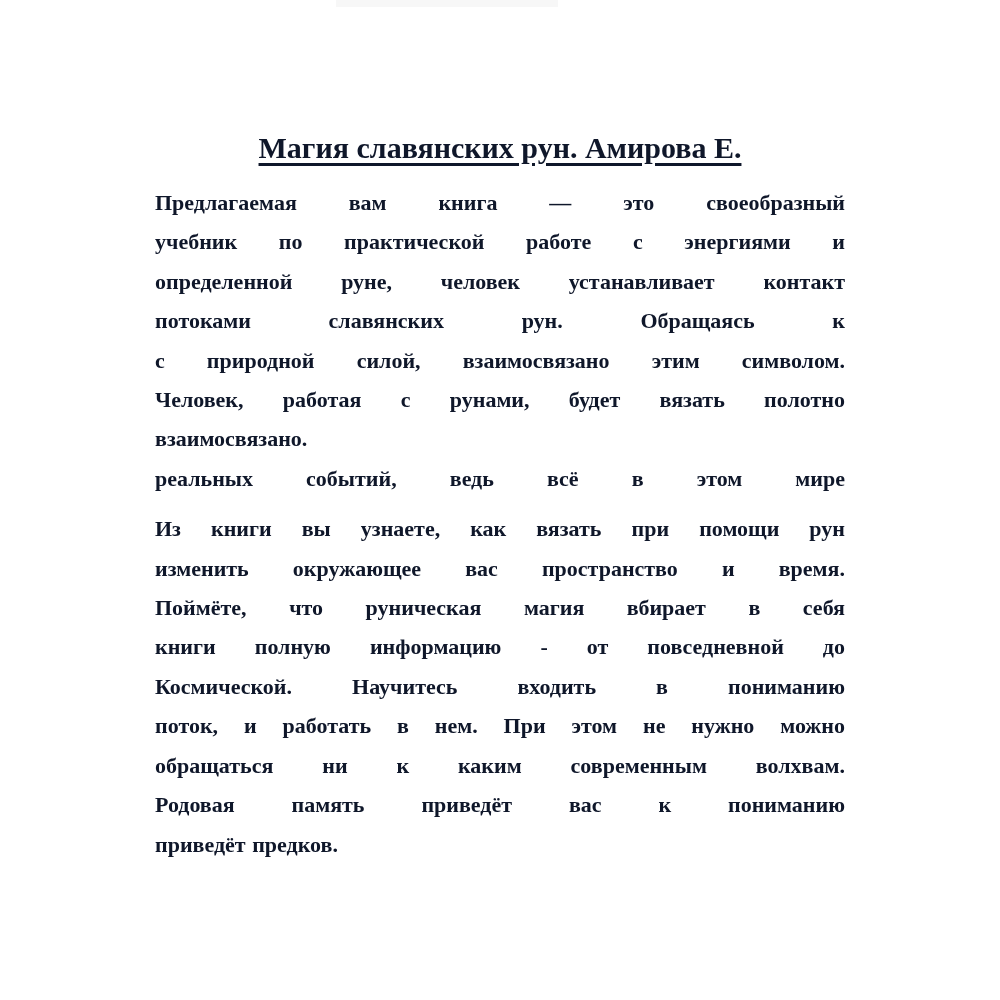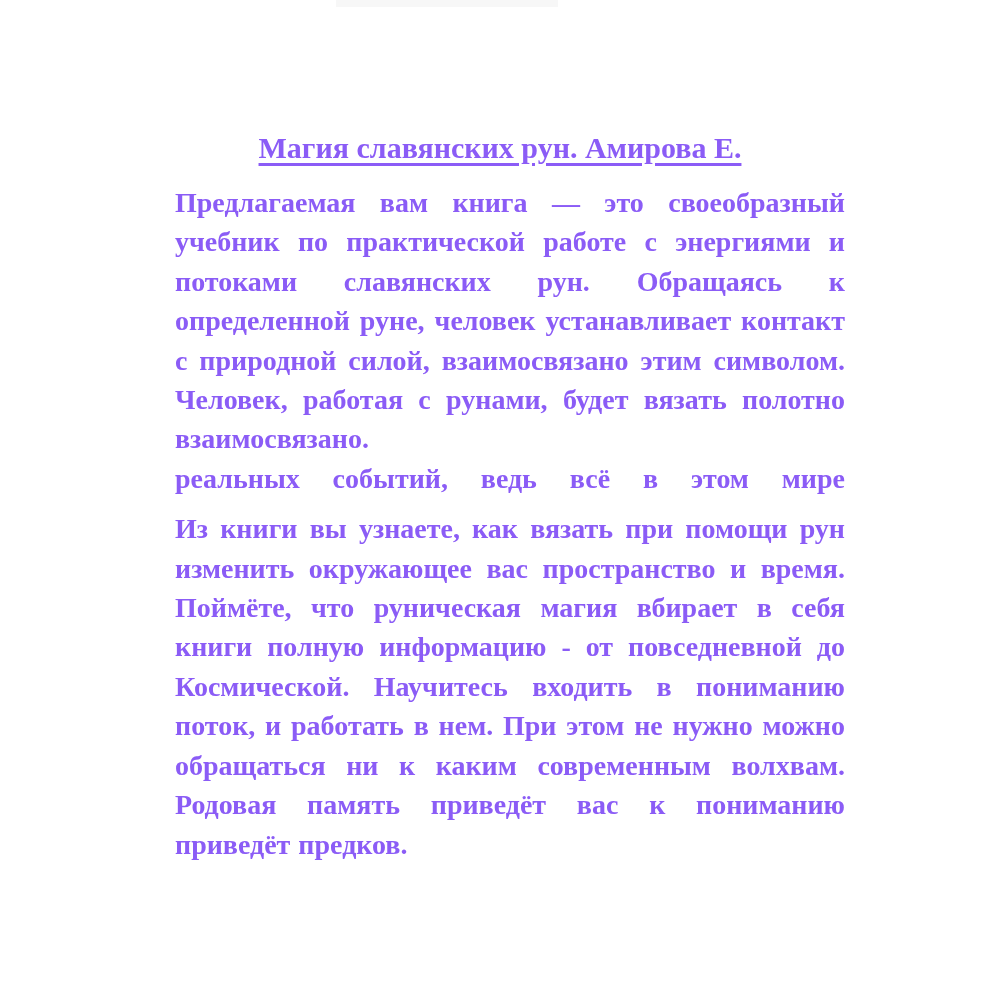--- a/index.html
+++ b/index.html
@@ -3,21 +3,21 @@
 <meta charset="utf-8">
 <style>
   html, body { margin: 0; padding: 0; }
   .page {
     position: relative;
     width: 1000px;
     height: 1000px;
     background: #ffffff;
     font-family: "Liberation Serif", "DejaVu Serif", serif;
     font-weight: 700;
-    color: #8b5cf6;
+    color: #0f172a;
     overflow: hidden;
   }
   .artifact {
     position: absolute;
     top: 0;
     left: 336px;
     width: 222px;
     height: 7px;
     background: #f7f7f7;
   }
@@ -32,42 +32,41 @@
     line-height: 40px;
     font-weight: 700;
     text-align: center;
     margin: 0 0 15px 0;
     text-decoration: underline;
     text-decoration-thickness: 3px;
     text-underline-offset: 5px;
   }
   .para { margin: 0 0 11px 0; }
   .line {
-    font-size: 28px;
+    font-size: 22px;
     line-height: 39.4px;
     text-align: justify;
     text-align-last: justify;
     word-spacing: 1px;
-    margin-left: 20px;
   }
   .line.last { text-align-last: left; }
 </style>
 </head>
 <body>
 
 <div class="page">
   <div class="artifact"></div>
   <div class="content">
     <h1 class="title">Магия славянских рун. Амирова Е.</h1>
 
     <div class="para">
       <div class="line">Предлагаемая вам книга — это своеобразный</div>
       <div class="line">учебник по практической работе с энергиями и</div>
+      <div class="line">определенной руне, человек устанавливает контакт</div>
       <div class="line">потоками славянских рун. Обращаясь к</div>
-      <div class="line">определенной руне, человек устанавливает контакт</div>
       <div class="line">с природной силой, взаимосвязано этим символом.</div>
       <div class="line">Человек, работая с рунами, будет вязать полотно</div>
       <div class="line last">взаимосвязано.</div>
       <div class="line">реальных событий, ведь всё в этом мире</div>
     </div>
 
     <div class="para">
       <div class="line">Из книги вы узнаете, как вязать при помощи рун</div>
       <div class="line">изменить окружающее вас пространство и время.</div>
       <div class="line">Поймёте, что руническая магия вбирает в себя</div>

